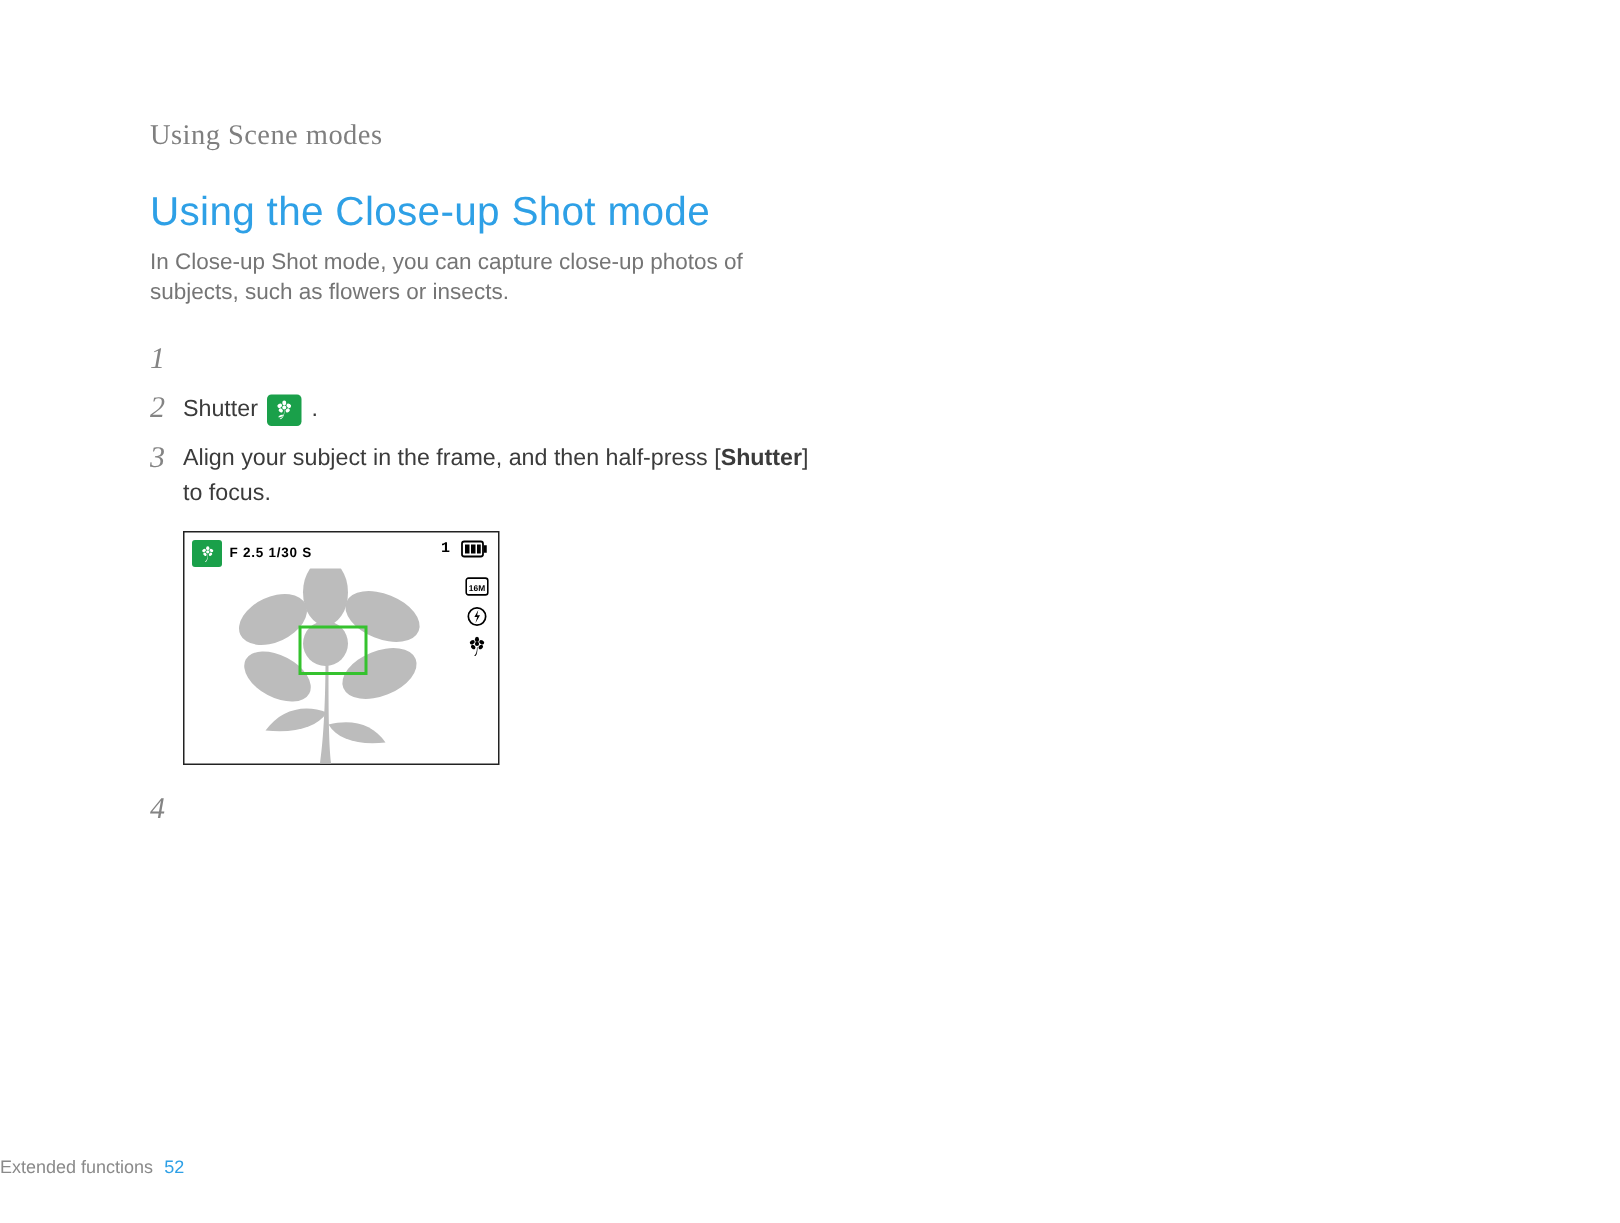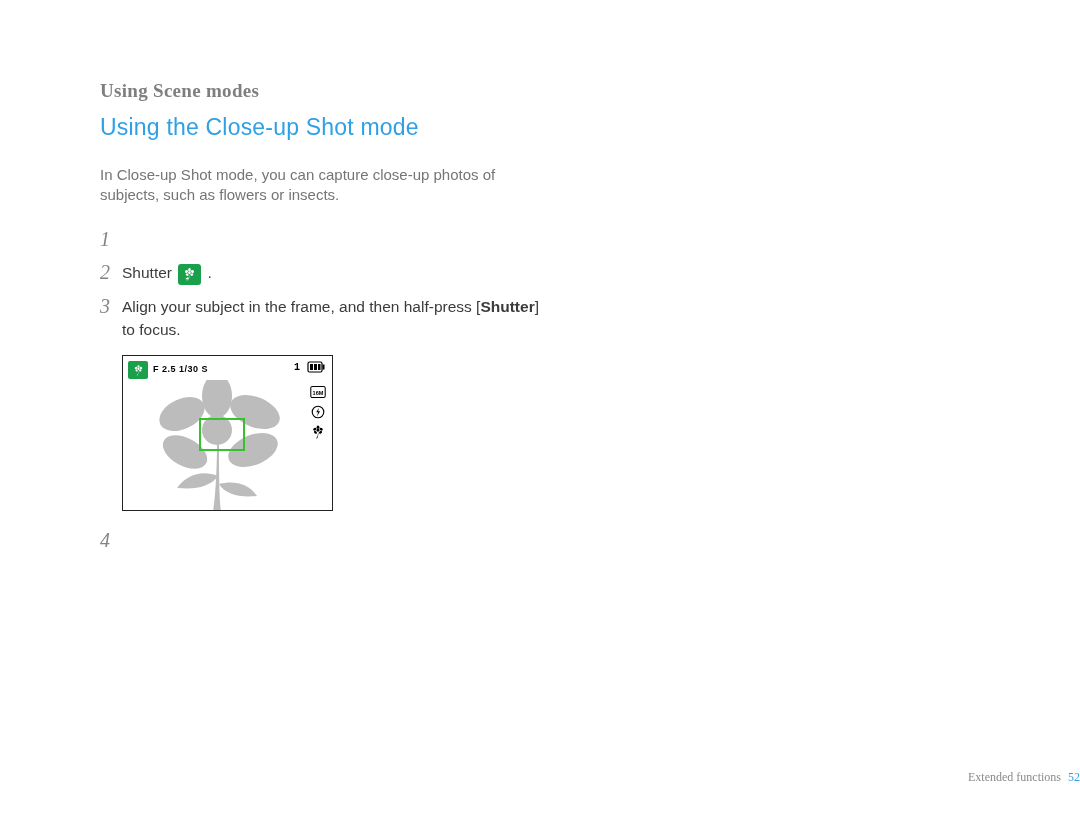--- a/index.html
+++ b/index.html
@@ -17,28 +17,28 @@
     width: 1080px;
     height: 815px;
     box-sizing: border-box;
     padding: 80px 90px 0 100px;
   }
   .section-header {
     font-family: Georgia, 'Times New Roman', serif;
     font-size: 19px;
     color: #7f7f7f;
     letter-spacing: 0.3px;
-    margin-bottom: 12px;
-    font-weight: 700;
+    margin-bottom: 24px;
+    font-weight: 400;
   }
   .title {
-    font-size: 23px;
+    font-size: 27px;
     color: #2ea0e6;
     font-weight: 400;
-    margin-bottom: 24px;
+    margin-bottom: 8px;
     letter-spacing: 0.2px;
   }
   .intro {
     font-size: 15px;
     color: #757575;
     line-height: 1.35;
     margin-bottom: 22px;
     max-width: 420px;
   }
   .steps {
@@ -139,24 +139,23 @@
     position: absolute;
     left: 76px; top: 62px;
     width: 46px; height: 33px;
     border: 2px solid #35c22e;
     box-sizing: border-box;
   }
   .footer {
     position: absolute;
     bottom: 30px;
     left: 0; right: 0;
-    text-align: right;
+    text-align: left;
     font-size: 12px;
     color: #8a8a8a;
-    font-family: Liberation Serif, serif;
   }
   .footer .pnum { color: #2ea0e6; margin-left: 4px; }
 </style>
 </head>
 <body>
 
 <div class="page">
 
   <div class="section-header">Using Scene modes</div>
 

